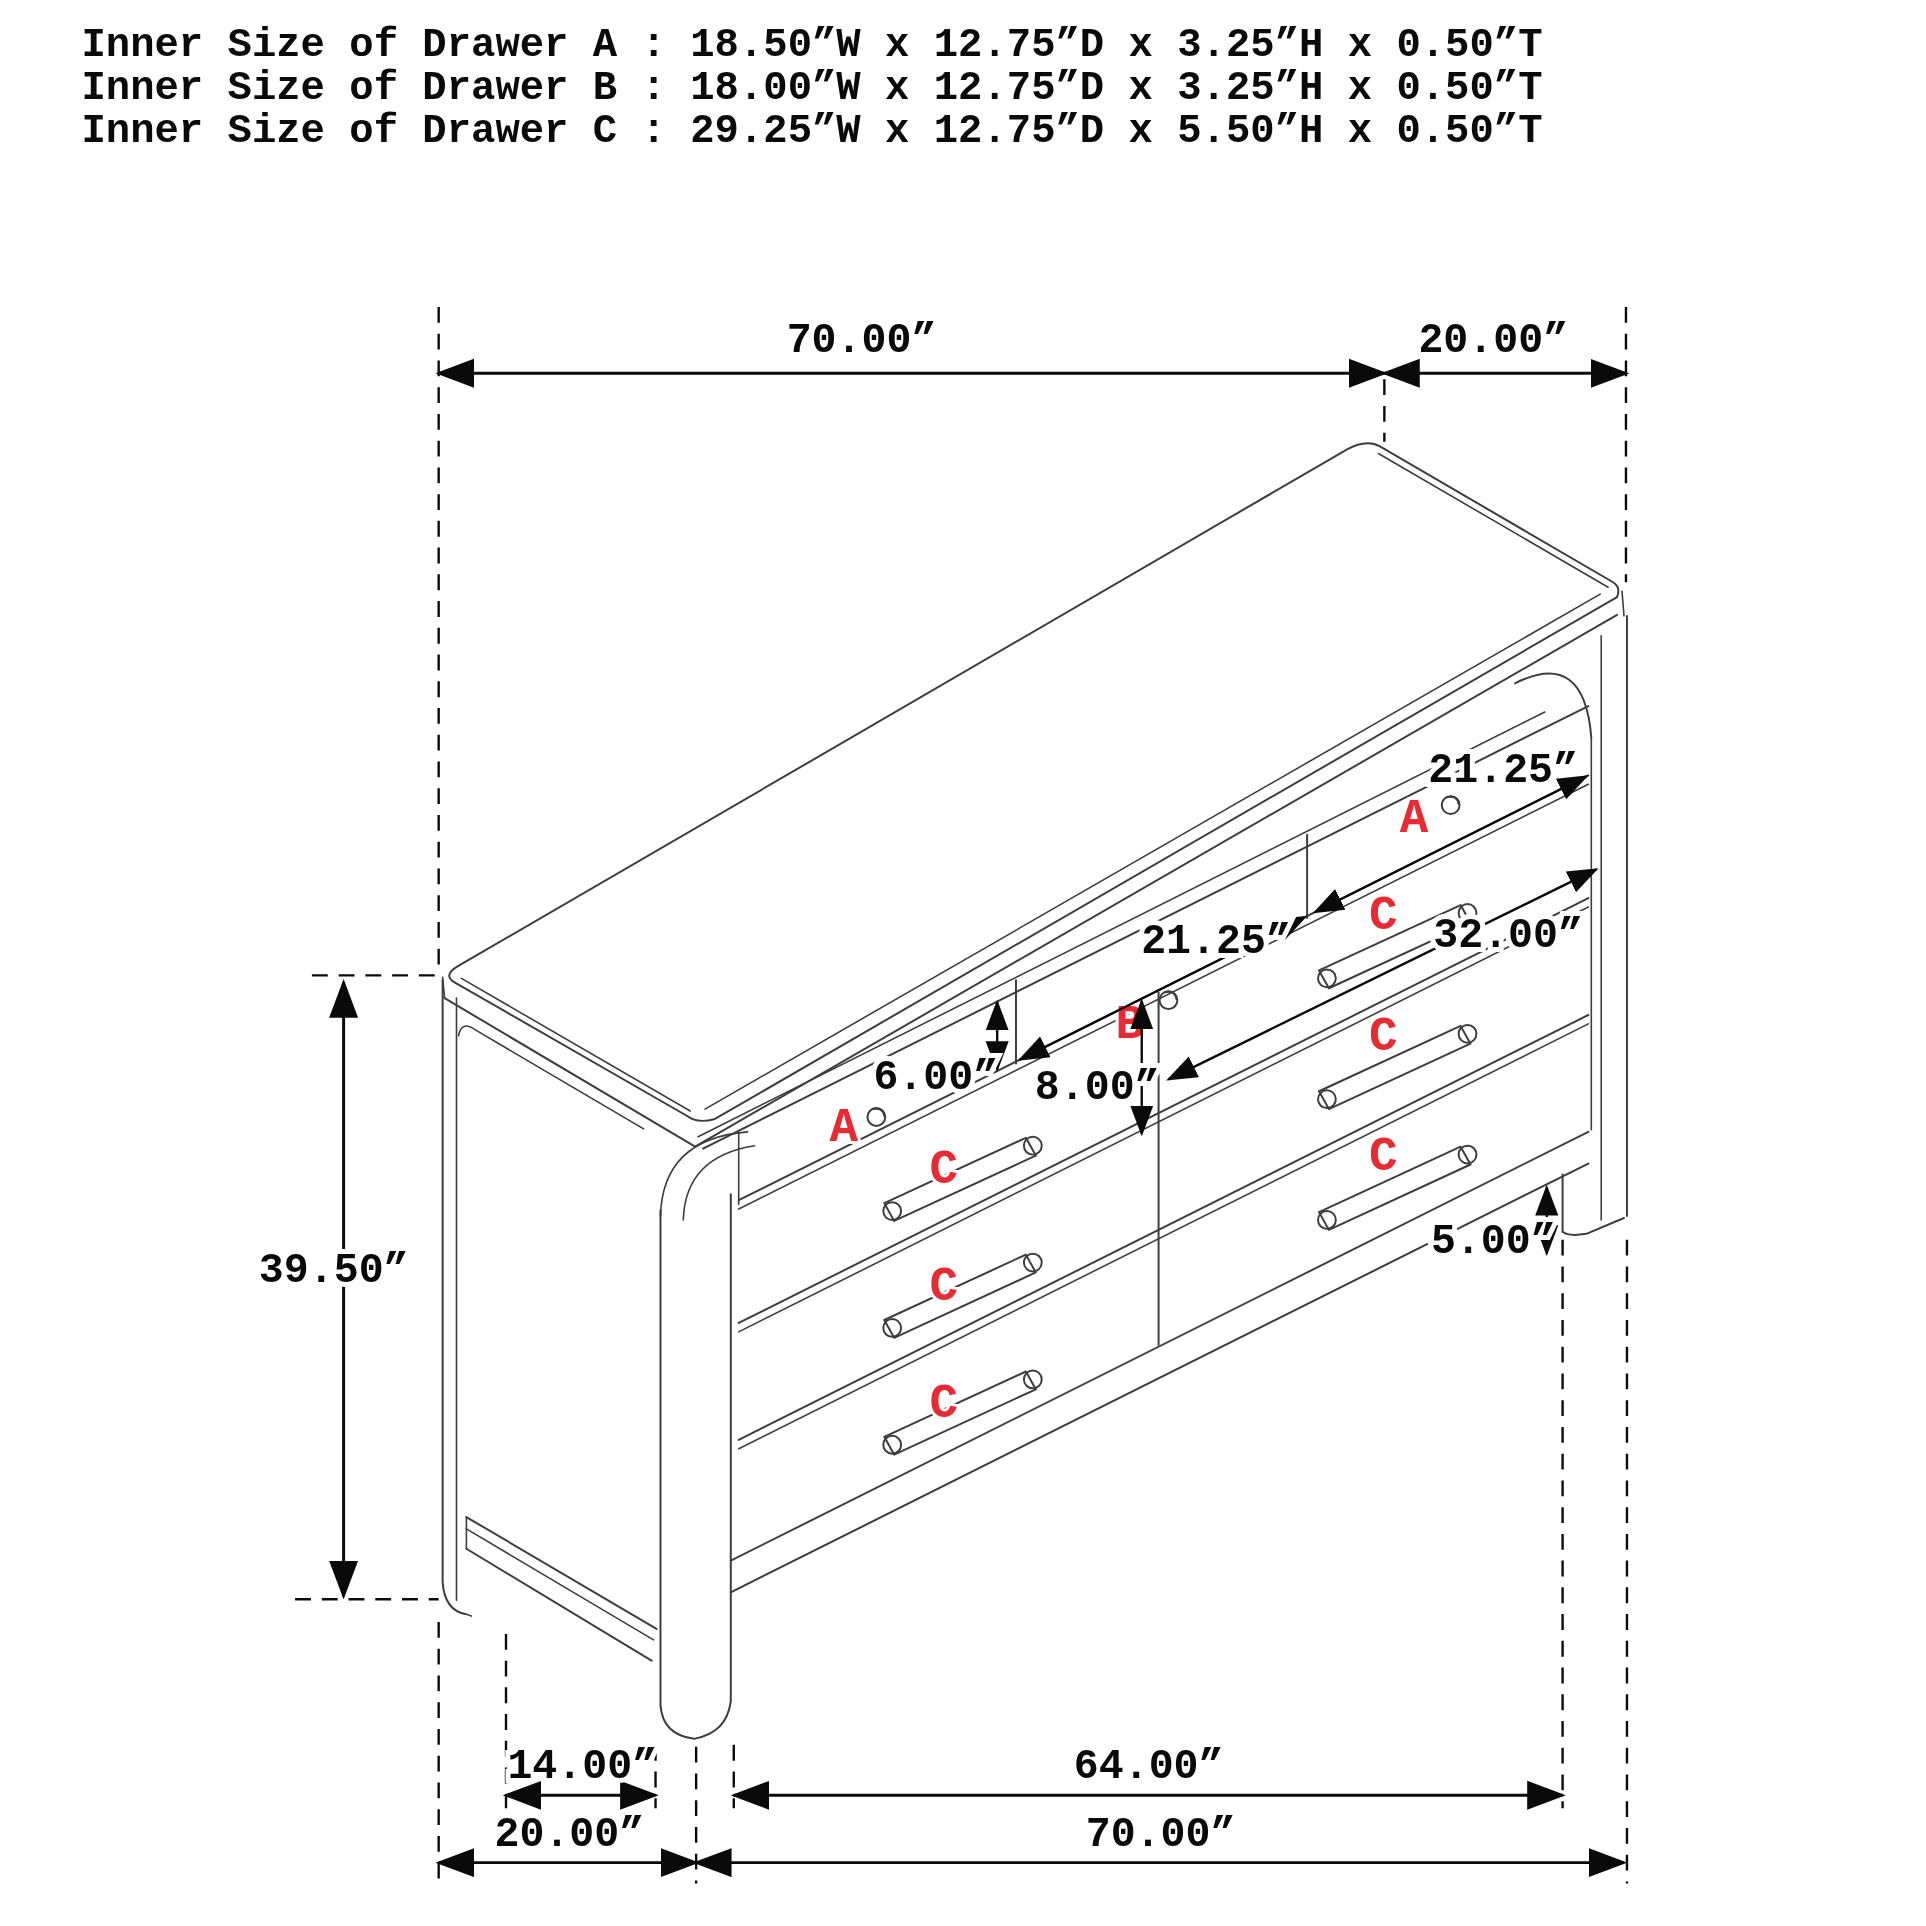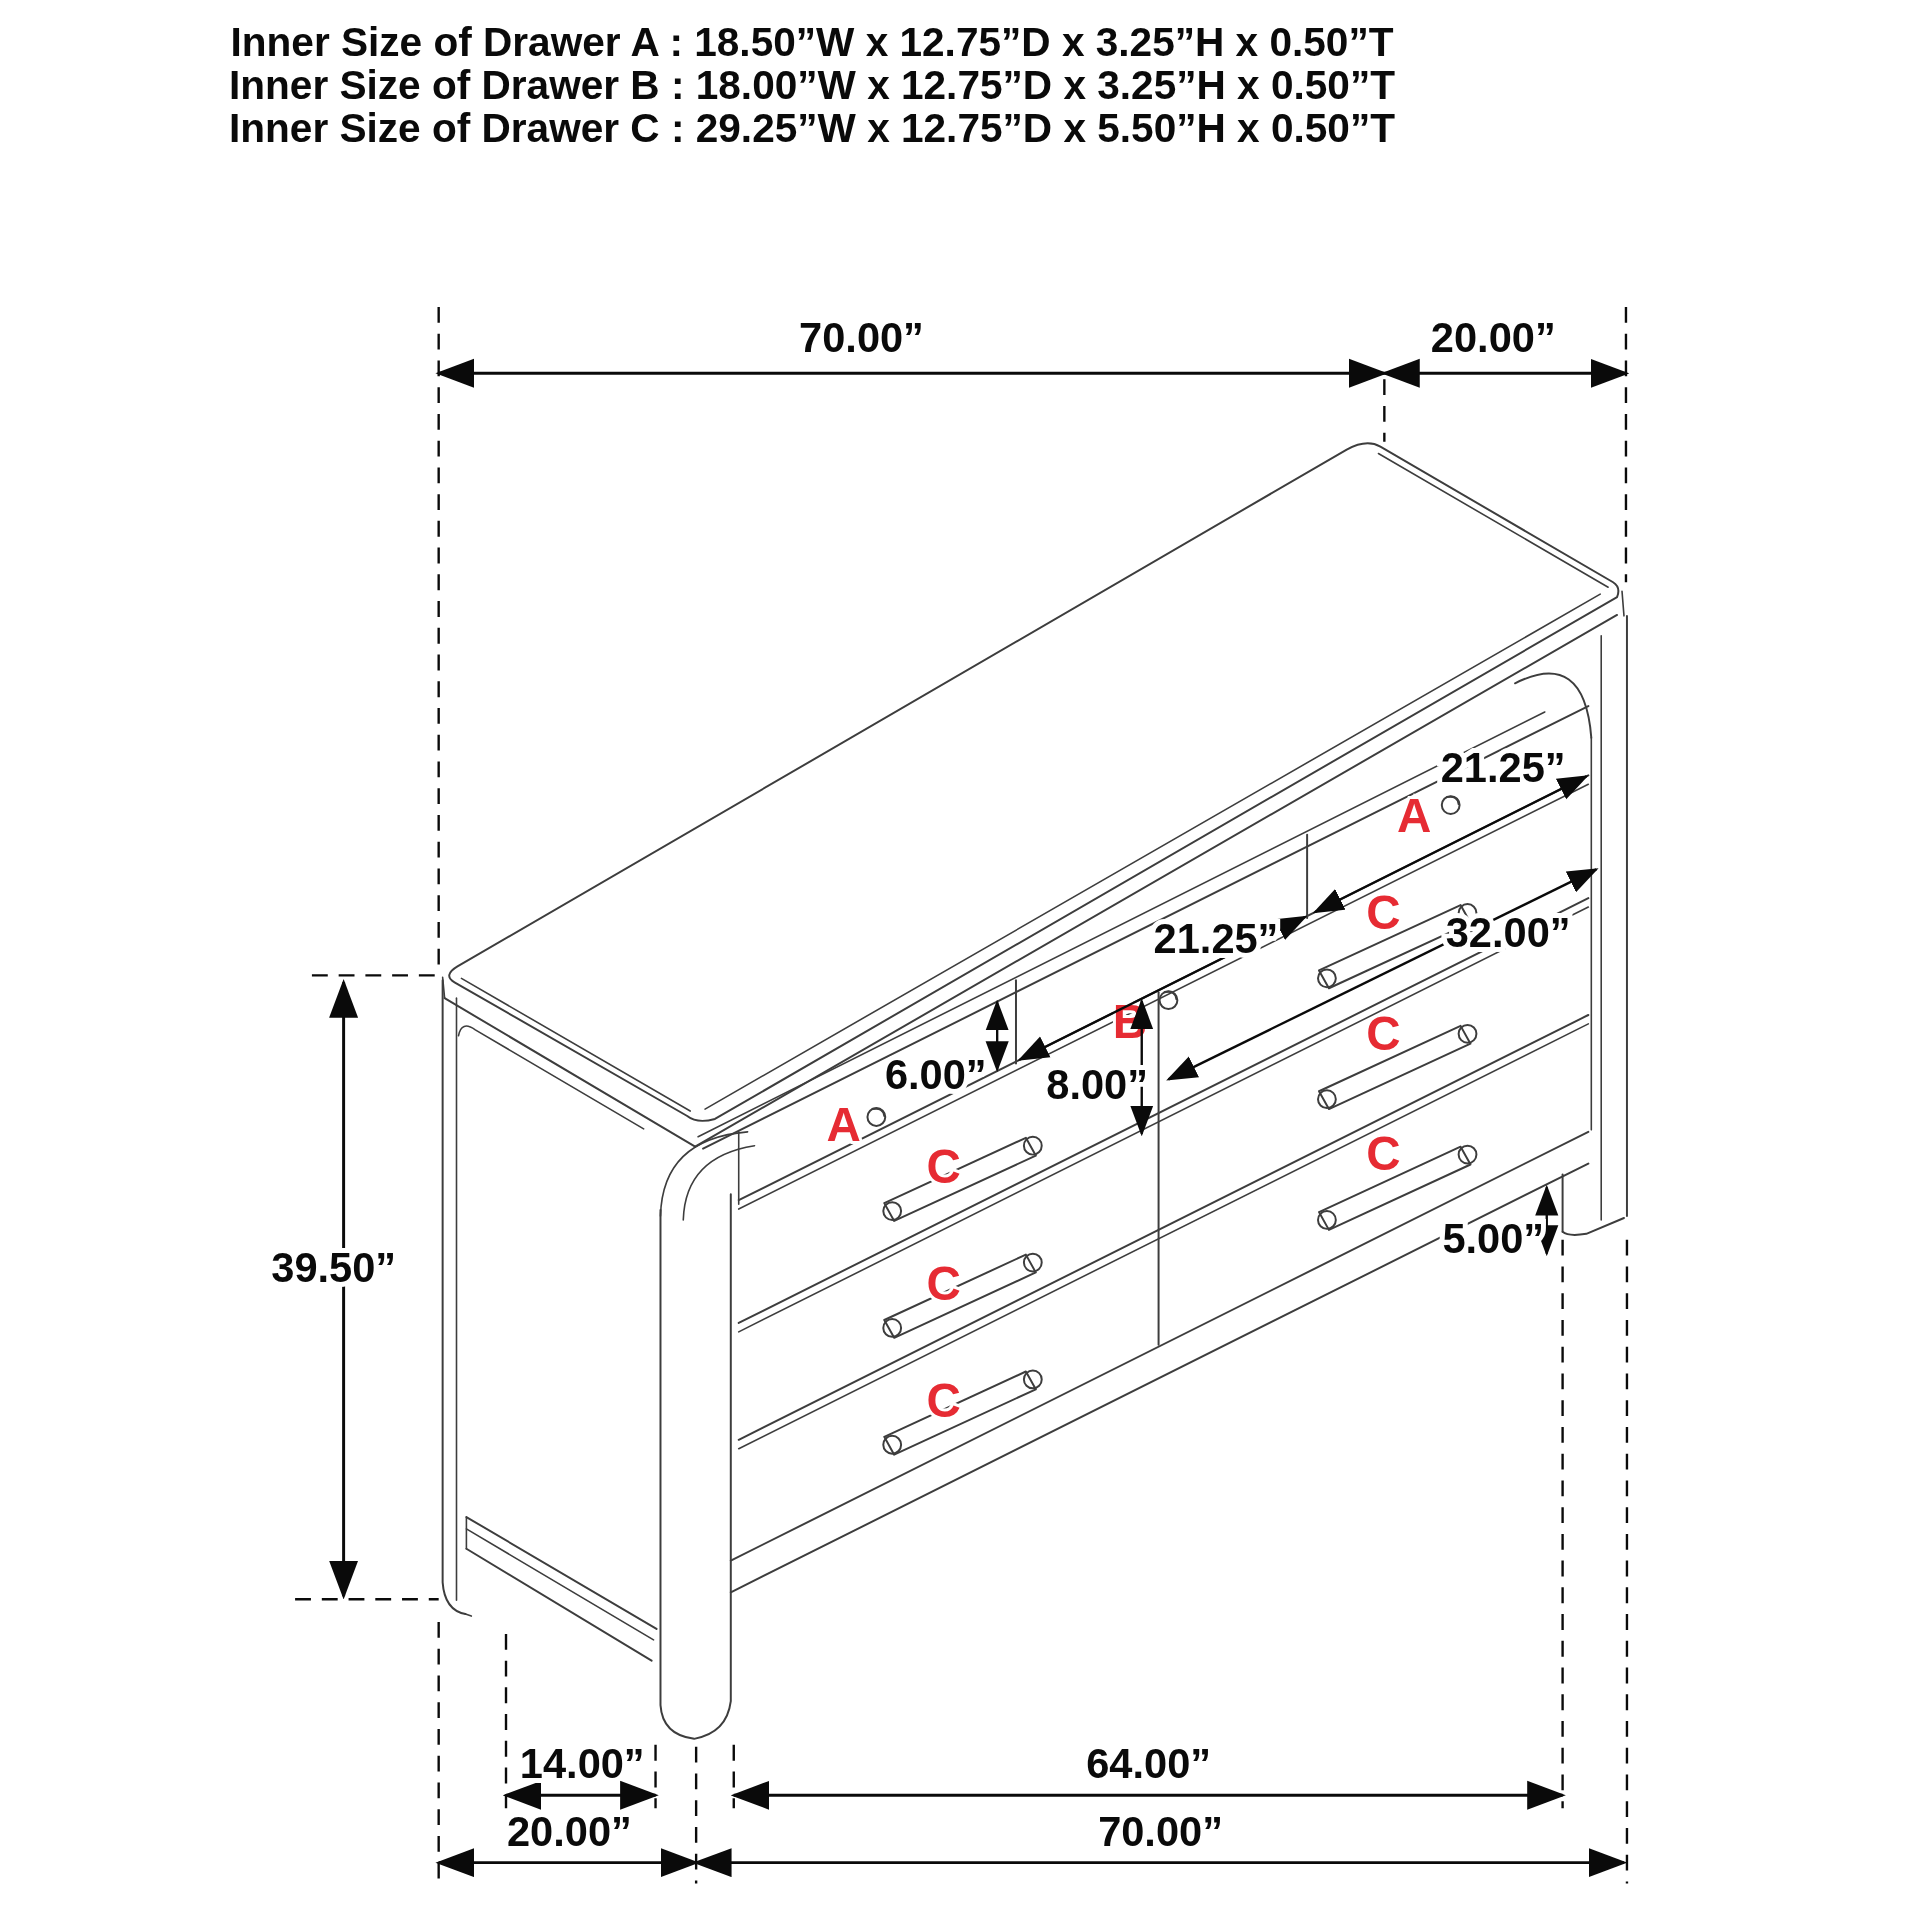--- a/index.html
+++ b/index.html
@@ -1,16 +1,16 @@
 <!DOCTYPE html>
 <html style="--red: #e62b33; --line: #3d3d3d; --dim: #0a0a0a; --bg: #ffffff;"><head>
 <meta charset="utf-8">
 <style>
   html,body{margin:0;padding:0;background:#fff;}
-  .page{width:1543px;height:1927px;position:relative;background:var(--bg,#fff);font-family:Liberation Sans, sans-serif;}
+  .page{width:1543px;height:1927px;position:relative;background:var(--bg,#fff);font-family:Liberation Mono, monospace;}
   svg{display:block;}
   .struct{stroke:var(--line,#3d3d3d);stroke-width:2;fill:none;stroke-linecap:round;stroke-linejoin:round;}
   .struct .thin{stroke-width:1.6;}
   .dimline{stroke:var(--dim,#0a0a0a);stroke-width:3;fill:none;}
   .dimthin{stroke:var(--dim,#0a0a0a);stroke-width:2.4;fill:none;}
   .dash{stroke:var(--dim,#0a0a0a);stroke-width:2.4;fill:none;stroke-dasharray:16 11;}
   .ahead{fill:var(--dim,#0a0a0a);}
   text{fill:var(--dim,#0a0a0a);}
   .dimtxt{font-size:42px;font-weight:bold;paint-order:stroke;stroke:#fff;stroke-width:10px;text-anchor:middle;}
   .hdr{font-size:41px;font-weight:bold;text-anchor:middle;}

